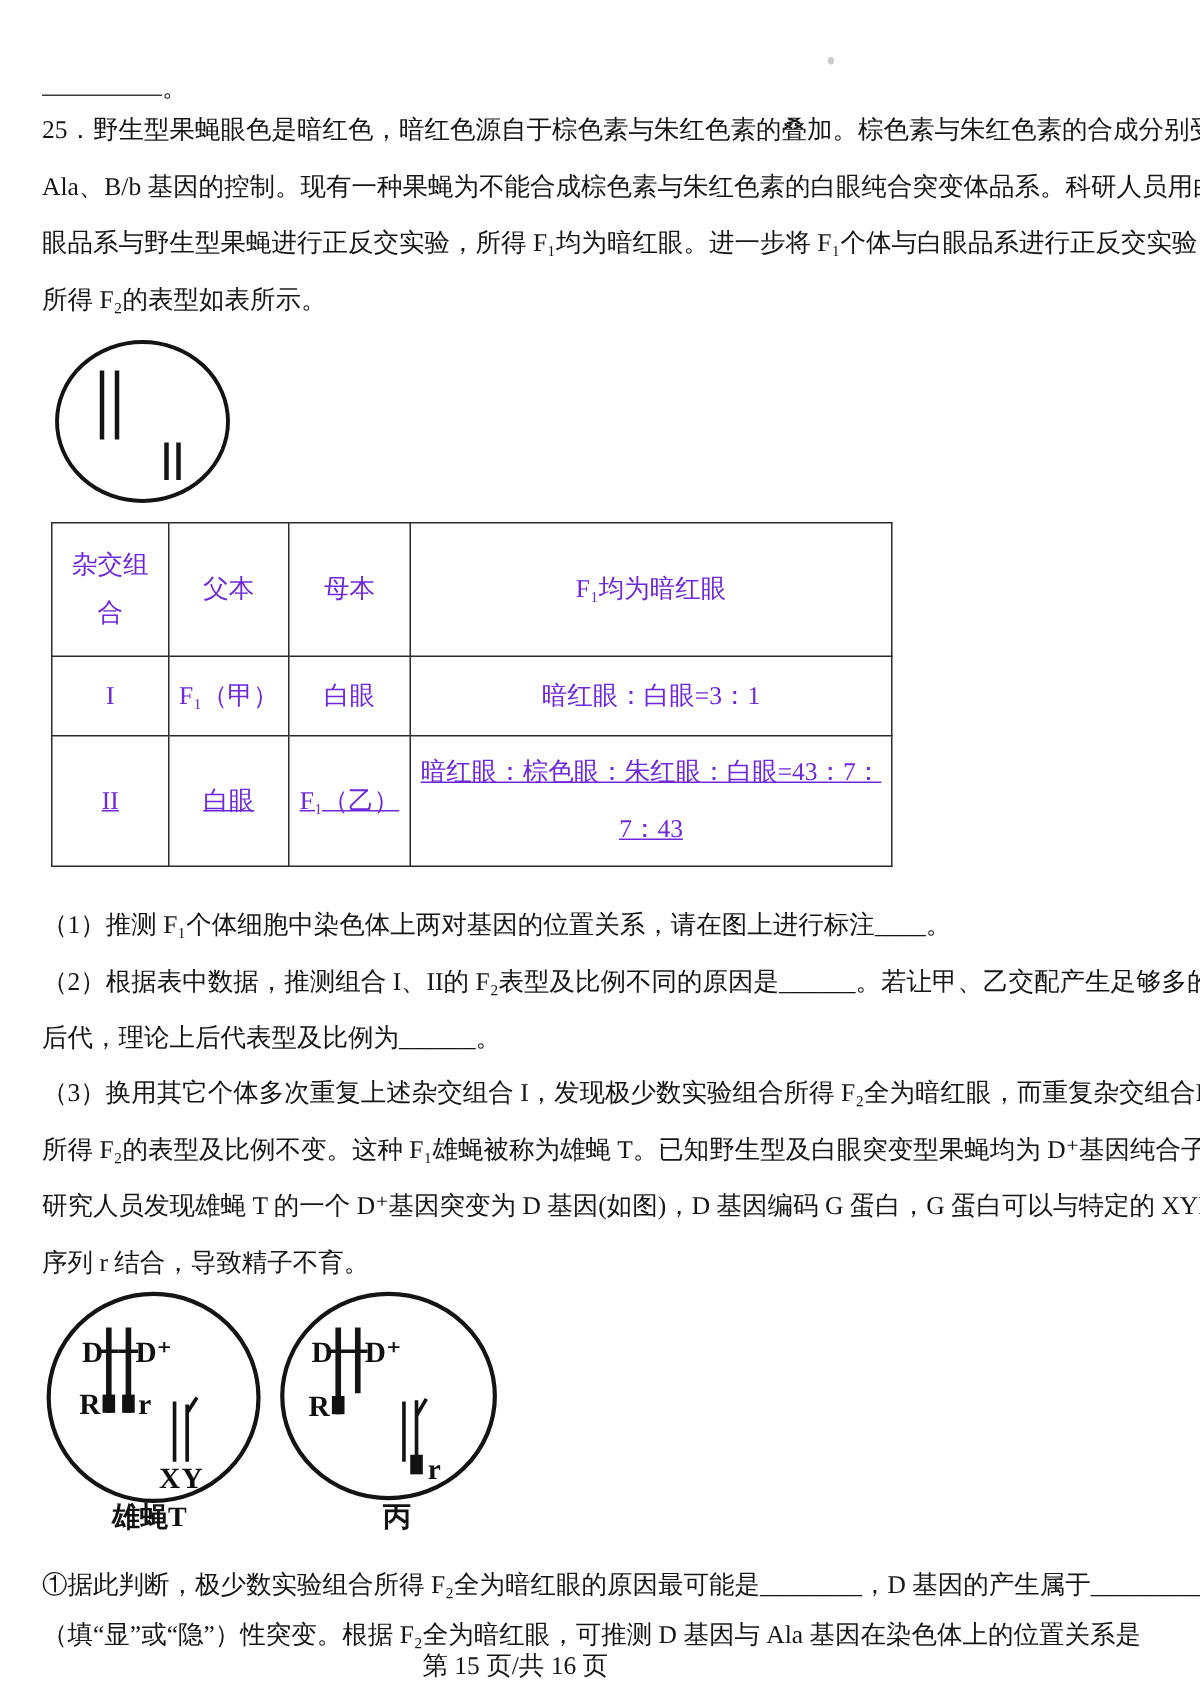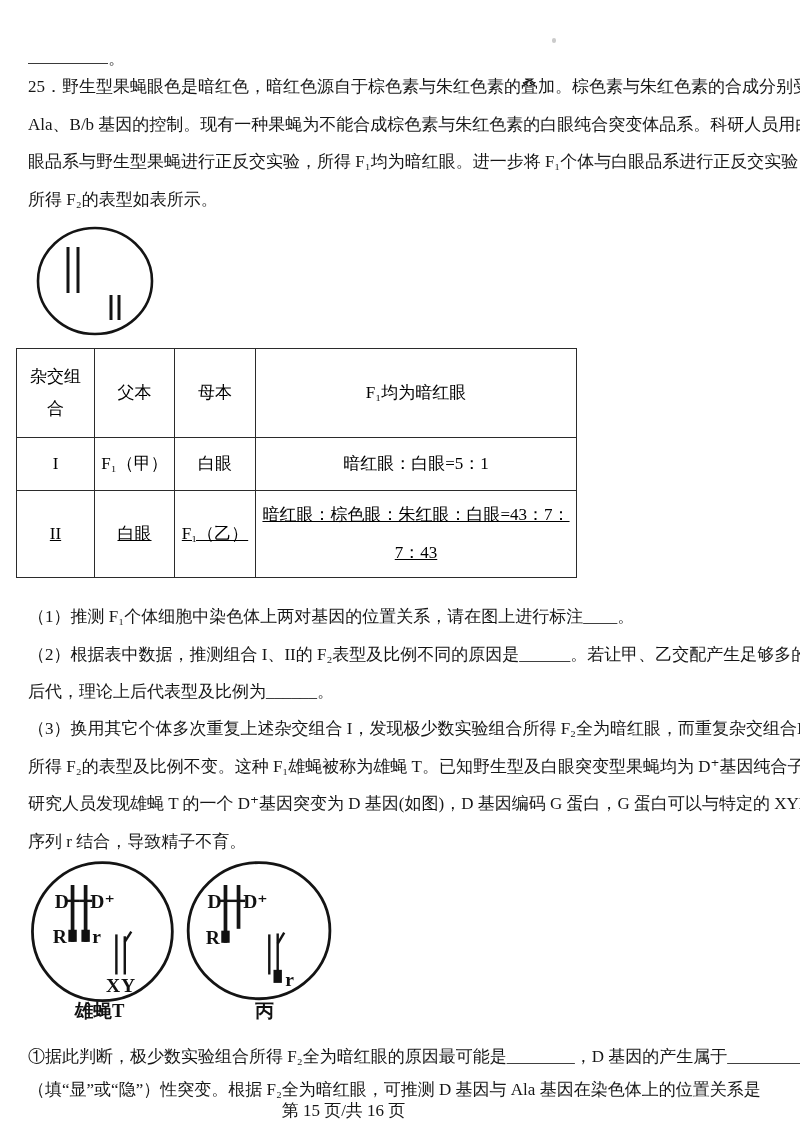--- a/index.html
+++ b/index.html
@@ -12,22 +12,22 @@
   .line { white-space:nowrap; }
   .blank-underline {
     display:inline-block; width:80px; height:17px;
     border-bottom:1.8px solid #3a3a3a; vertical-align:baseline;
   }
   .artifact {
     position:absolute; left:552px; top:38px; width:4px; height:5px;
     background:#b9b9b9; border-radius:2px; opacity:.75;
   }
   table.qtable {
-    position:absolute; left:16px; top:348px; width:560px;
-    border-collapse:collapse; table-layout:fixed; font-size:17px; color:#000000;
+    position:absolute; left:34px; top:348px; width:560px;
+    border-collapse:collapse; table-layout:fixed; font-size:17px; color:#6d28d9;
   }
   .qtable th, .qtable td {
     border:1.6px solid #2b2b2b; text-align:center; vertical-align:middle;
     font-weight:normal; padding:2px 4px; line-height:30px;
   }
   .hdr-group-inner { max-width:58px; margin:0 auto; line-height:32px; }
   .row-1 td { height:48px; }
   .row-2 td { height:82px;text-decoration:underline; }
   .hdr-row th { height:84px; }
   .result-wrap { line-height:38px; }
@@ -84,21 +84,21 @@
       <div class="hdr-group-inner">杂交组合</div>
     </th>
     <th>父本</th>
     <th>母本</th>
     <th>F₁均为暗红眼</th>
   </tr>
   <tr class="row-1">
     <td>I</td>
     <td>F₁（甲）</td>
     <td>白眼</td>
-    <td>暗红眼：白眼=5：1</td>
+    <td>暗红眼：白眼=3：1</td>
   </tr>
   <tr class="row-2">
     <td>II</td>
     <td>白眼</td>
     <td>F₁（乙）</td>
     <td>
       <div class="result-wrap">暗红眼：棕色眼：朱红眼：白眼=43：7：7：43</div>
     </td>
   </tr>
 </tbody>

